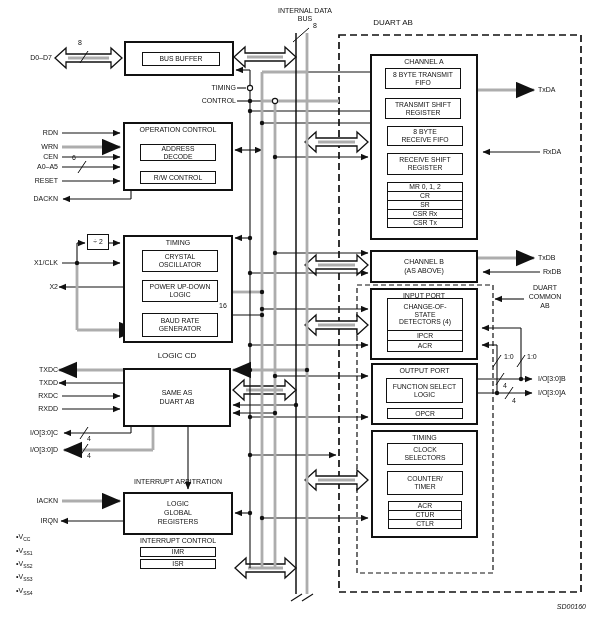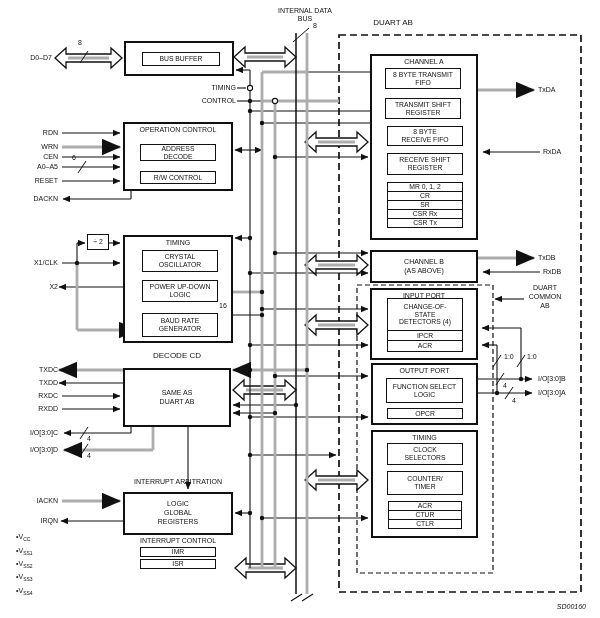--- a/index.html
+++ b/index.html
@@ -213,21 +213,21 @@
       <span>GENERATOR</span>
     </div>
   </div>
   <div class="ib" style="left:87px;top:234px;width:22px;height:16px;z-index:2;">
     <span>÷ 2</span>
   </div>
   <div class="lbl" style="left:219px;top:302px;">16</div>
   <div class="lbl r" style="left:8px;top:259px;width:50px;">X1/CLK</div>
   <div class="lbl r" style="left:8px;top:283px;width:50px;">X2</div>
 
-  <div class="lbl big c" style="left:123px;top:352px;width:108px;">DECODE CD</div>
+  <div class="lbl big c" style="left:123px;top:352px;width:108px;">LOGIC CD</div>
   <div class="blk" style="left:123px;top:368px;width:108px;height:59px;">
     <div class="flexc">
       <span>SAME AS</span>
       <span>DUART AB</span>
     </div>
   </div>
   <div class="lbl r" style="left:8px;top:366px;width:50px;">TXDC</div>
   <div class="lbl r" style="left:8px;top:379px;width:50px;">TXDD</div>
   <div class="lbl r" style="left:8px;top:392px;width:50px;">RXDC</div>
   <div class="lbl r" style="left:8px;top:405px;width:50px;">RXDD</div>

